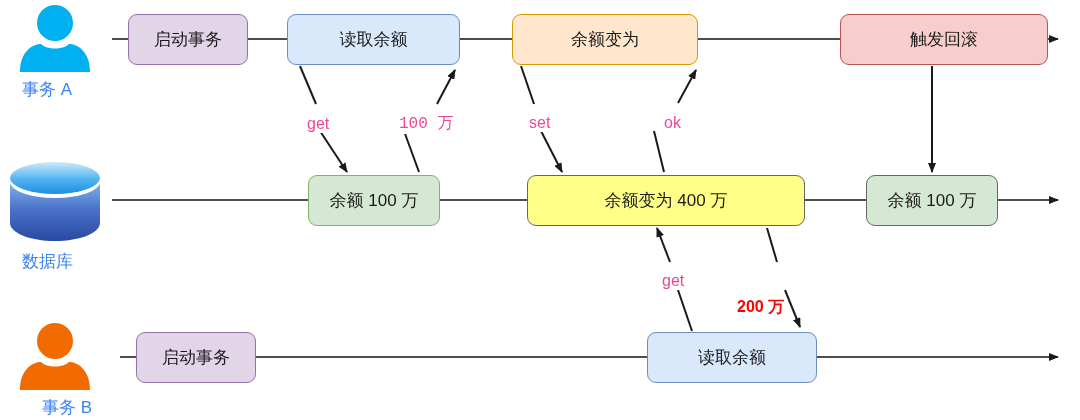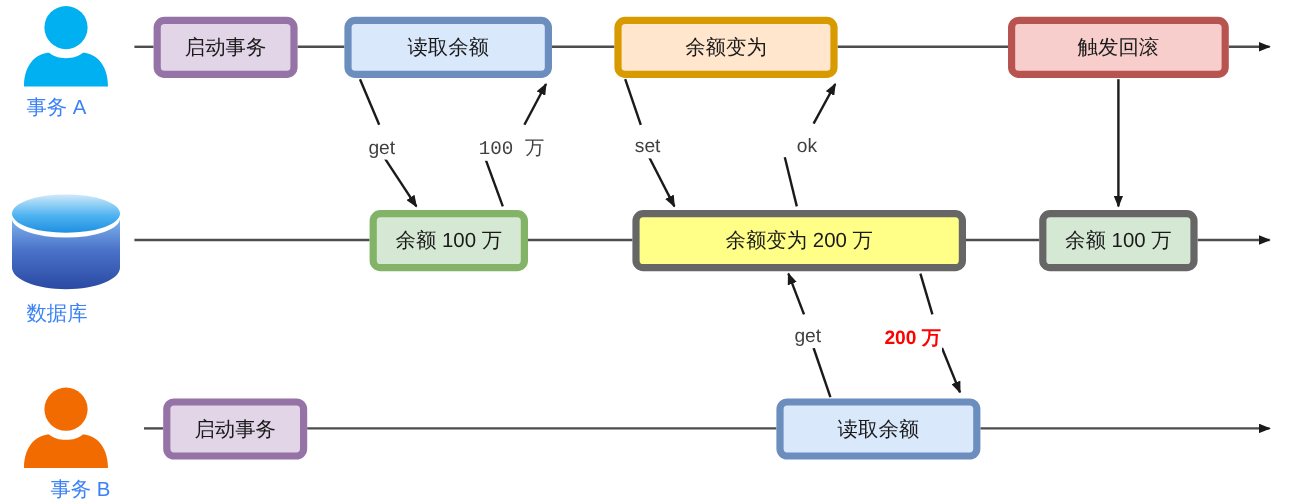--- a/index.html
+++ b/index.html
@@ -26,46 +26,47 @@
     height: 420px;
     pointer-events: none;
   }
   .node {
     position: absolute;
     box-sizing: border-box;
     display: flex;
     align-items: center;
     justify-content: center;
     border-radius: 9px;
-    border: 6px solid #4c1d95;
+    border: 1px solid #4c1d95;
     font-size: 17px;
     color: #1a1a1a;
     line-height: 1;
     white-space: nowrap;
     z-index: 3;
   }
   .actor-label {
     position: absolute;
     font-size: 17px;
     color: #3b82f6;
     white-space: nowrap;
     z-index: 3;
   }
   .edge-label {
     position: absolute;
     font-size: 16px;
-    color: #404040;
+    color: #ec4899;
     background: #ffffff;
     white-space: nowrap;
     z-index: 4;
     padding: 0 1px;
   }
   .edge-label.accent {
     color: #ff0000;
     font-weight: bold;
+    margin-top: 25px;
   }
 </style>
 </head>
 <body>
 
 <div id="canvas">
 
   <svg id="wires" viewBox="0 0 1080 420" width="1080" height="420">
     <defs>
       <marker id="arrow" markerWidth="10" markerHeight="8" refX="9" refY="4" orient="auto" markerUnits="userSpaceOnUse">
@@ -158,25 +159,25 @@
   <div class="actor-label" style="left:22px; top:78px;">事务 A</div>
   <div class="actor-label" style="left:22px; top:250px;">数据库</div>
   <div class="actor-label" style="left:22px; top:396px;margin-left:20px;">事务 B</div>
 
   <div class="node" style="left:128px; top:14px; width:120px; height:51px; background:#e1d5e7; border-color:#9673a6;">启动事务</div>
 
   <div class="node" style="left:287px; top:14px; width:173px; height:51px; background:#dae8fc; border-color:#6c8ebf;">读取余额</div>
 
   <div class="node" style="left:512px; top:14px; width:186px; height:51px; background:#ffe6cc; border-color:#d79b00;">余额变为</div>
 
-  <div class="node" style="left:840px; top:14px; width:184px; height:51px; background:#f8cecc; border-color:#b85450;">触发回滚</div>
+  <div class="node" style="left:840px; top:14px; width:208px; height:51px; background:#f8cecc; border-color:#b85450;">触发回滚</div>
 
   <div class="node" style="left:308px; top:175px; width:132px; height:51px; background:#d5e8d4; border-color:#82b366;">余额 100 万</div>
 
-  <div class="node" style="left:527px; top:175px; width:278px; height:51px; background:#ffff88; border-color:#666666;">余额变为 200 万</div>
+  <div class="node" style="left:527px; top:175px; width:278px; height:51px; background:#ffff88; border-color:#666666;">余额变为 400 万</div>
 
   <div class="node" style="left:866px; top:175px; width:132px; height:51px; background:#d5e8d4; border-color:#666666;">余额 100 万</div>
 
   <div class="node" style="left:136px; top:332px; width:120px; height:51px; background:#e1d5e7; border-color:#9673a6;">启动事务</div>
 
   <div class="node" style="left:647px; top:332px; width:170px; height:51px; background:#dae8fc; border-color:#6c8ebf;">读取余额</div>
 
   <div class="edge-label" style="left:306px; top:115px;">get</div>
   <div class="edge-label" style="left:398px; top:113px;font-family:Liberation Mono, monospace;">100 万</div>
   <div class="edge-label" style="left:528px; top:114px;">set</div>

